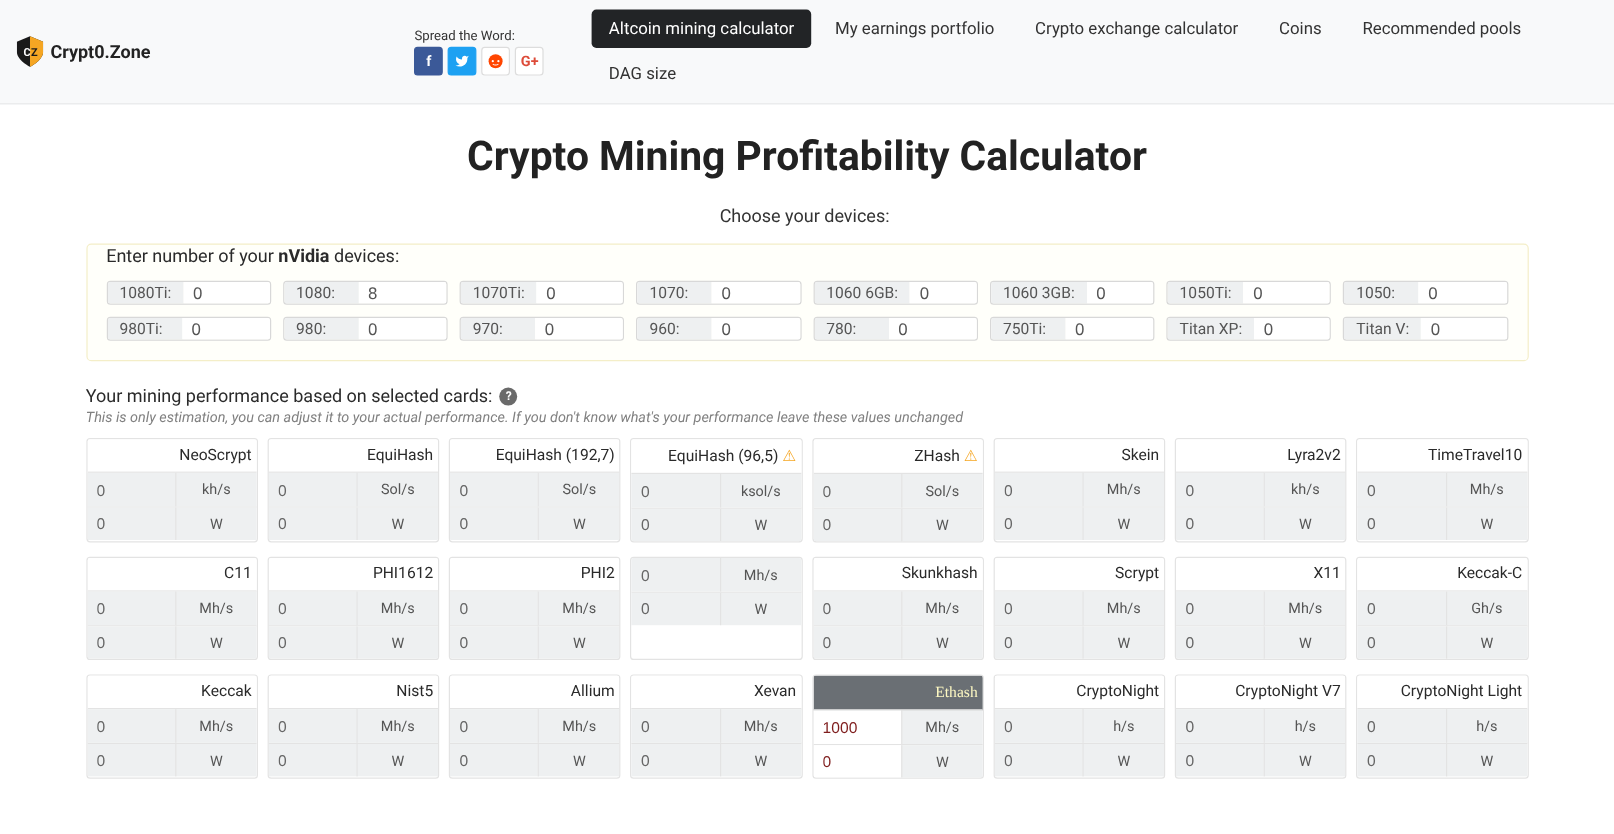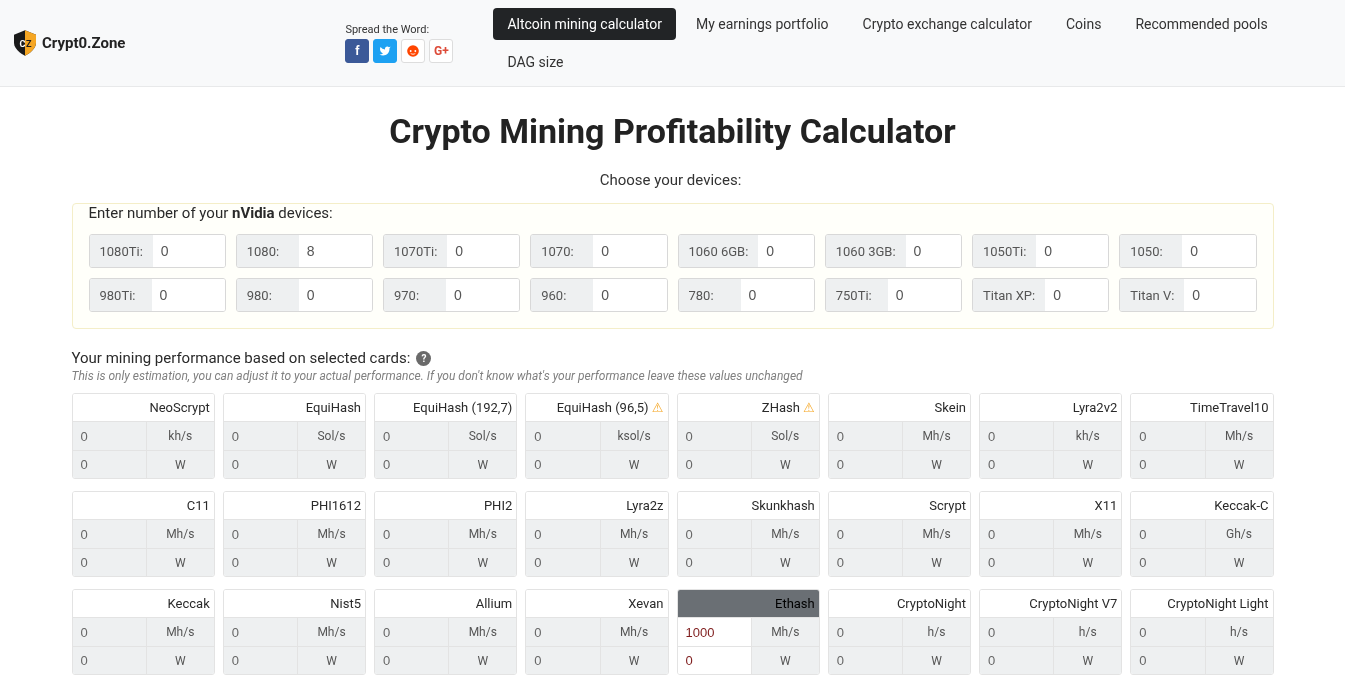--- a/index.html
+++ b/index.html
@@ -20,30 +20,30 @@
 .nav a.active { background: #222426; color: #fff; text-align: right; }
 .container { max-width: 1230px; margin: 0 auto; padding: 0 14px; }
 h1 { text-align: center; font-size: 34px; font-weight: 700; margin: 24px 0 20px; color: #222; }
 .device-tabs { text-align: center; margin-bottom: 14px; display: flex; justify-content: center; align-items: center; gap: 8px; flex-wrap: wrap; }
 .device-tabs-label { font-size: 15px; color: #333; margin-right: 4px; }
 .device-tab { display: inline-block; padding: 8px 14px; background: #fff; border: 1px solid #e4e4e4; border-radius: 4px; font-size: 14px; color: #333; cursor: pointer; }
 .device-tab.active { background: #6cbf1a; border-color: #6cbf1a; color: #fff; }
 .devices-panel { border: 1px solid #f4eec8; background: #fffffa; border-radius: 4px; padding: 0 16px 16px; margin-bottom: 20px; }
 .devices-panel-title { font-size: 15px; margin-bottom: 12px; }
 .devices-grid { display: grid; grid-template-columns: repeat(8, 1fr); gap: 10px; }
-.device-field { display: flex; border: 1px solid #d8d8d8; border-radius: 3px; overflow: hidden; height: 34px; }
+.device-field { display: flex; border: 1px solid #d8d8d8; border-radius: 3px; overflow: hidden; height: 20px; }
 .device-label { background: #eef0f1; padding: 0 10px; display: flex; align-items: center; font-size: 13px; color: #555; white-space: nowrap; min-width: 62px; }
 .device-input { flex: 1; border: none; padding: 0 8px; font-size: 14px; color: #555; width: 40px; }
 .perf-title { font-size: 15px; margin-bottom: 2px; display: flex; align-items: center; gap: 6px; }
 .help-icon { width: 15px; height: 15px; border-radius: 50%; background: #6a6a6a; color: #fff; font-size: 10px; display: inline-flex; align-items: center; justify-content: center; font-weight: 700; }
 .perf-hint { font-size: 12px; font-style: italic; color: #808080; margin-bottom: 10px; }
 .algo-grid { display: grid; grid-template-columns: repeat(8, 1fr); gap: 8px; margin-bottom: 12px; }
 .algo-card { border: 1px solid #e3e3e3; border-radius: 3px; overflow: hidden; }
 .algo-head { text-align: right; font-size: 13px; padding: 6px 4px; background: #fff; border-bottom: 1px solid #e3e3e3; white-space: nowrap; overflow: hidden; }
-.algo-head.highlight { background: #6a6f74; color: #000000; }
+.algo-head.highlight { background: #6a6f74; color: #fef9c3; font-family: Liberation Serif, serif; }
 .algo-row { display: flex; height: 28px; }
 .algo-row + .algo-row { border-top: 1px solid #e3e3e3; }
 .algo-input { flex: 1; border: none; background: #eef0f1; padding: 0 8px; font-size: 13px; color: #666; width: 60px; }
 .algo-input.white { background: #fff; color: #7f1d1d; }
 .algo-unit { background: #eef0f1; border-left: 1px solid #e3e3e3; display: flex; align-items: center; justify-content: center; font-size: 12px; color: #555; width: 68px; }
 .warn { color: #f5a623; }
 </style>
 </head>
 <body>
 
@@ -291,21 +291,20 @@
           <div class="algo-row">
             <input class="algo-input" value="0" style="">
             <div class="algo-unit">Mh/s</div>
           </div>
           <div class="algo-row">
             <input class="algo-input" value="0" style="">
             <div class="algo-unit">W</div>
           </div>
         </div>
         <div class="algo-card">
-          <div class="algo-head">Lyra2z</div>
           <div class="algo-row">
             <input class="algo-input" value="0" style="">
             <div class="algo-unit">Mh/s</div>
           </div>
           <div class="algo-row">
             <input class="algo-input" value="0" style="">
             <div class="algo-unit">W</div>
           </div>
         </div>
         <div class="algo-card">

